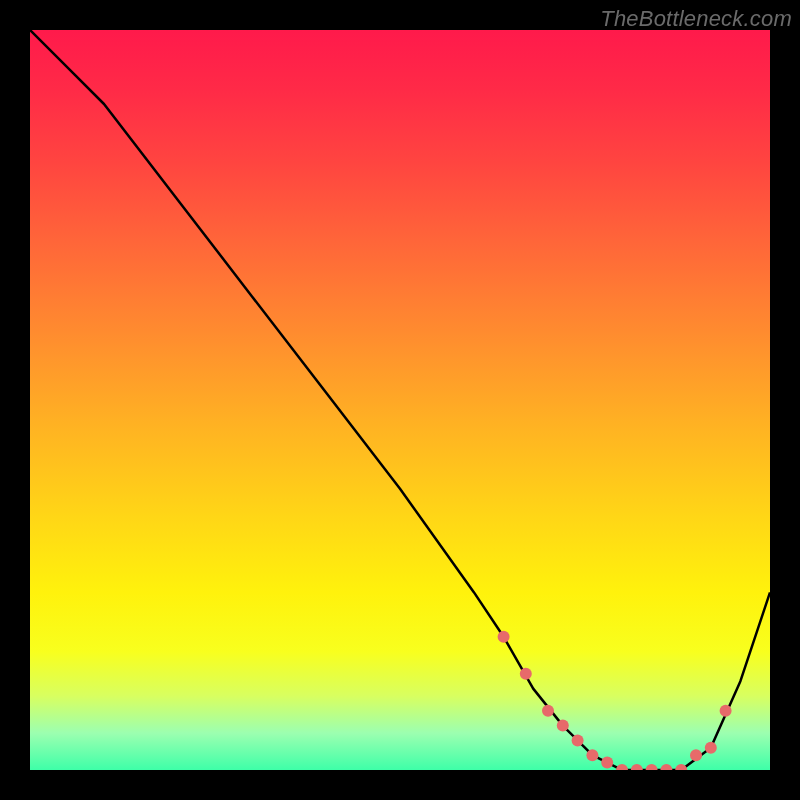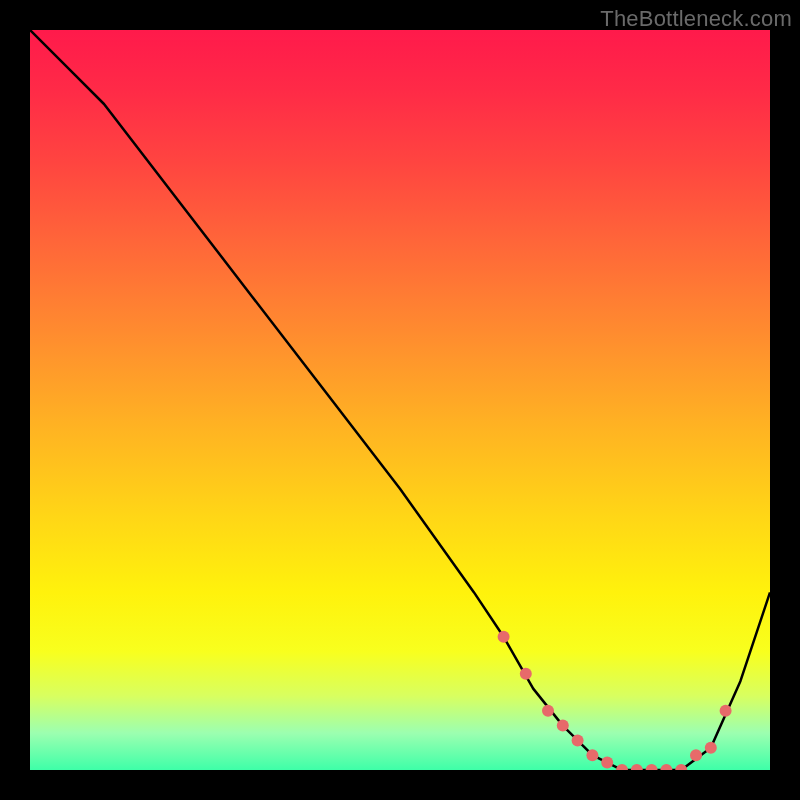--- a/index.html
+++ b/index.html
@@ -24,20 +24,21 @@
       #3effa8 100%);
   }
   .watermark {
     position: absolute;
     top: 6px;
     right: 8px;
     color: #6a6a6a;
     font-size: 22px;
     font-weight: 500;
     letter-spacing: 0.2px;
+    font-style: italic;
   }
   svg.overlay { position: absolute; left: 0; top: 0; width: 100%; height: 100%; }
 </style>
 </head>
 <body>
 
 <div class="outer">
   <div class="plot-area">
     <div class="gradient-bg"></div>
     <svg class="overlay" viewBox="0 0 740 740" preserveAspectRatio="none">

